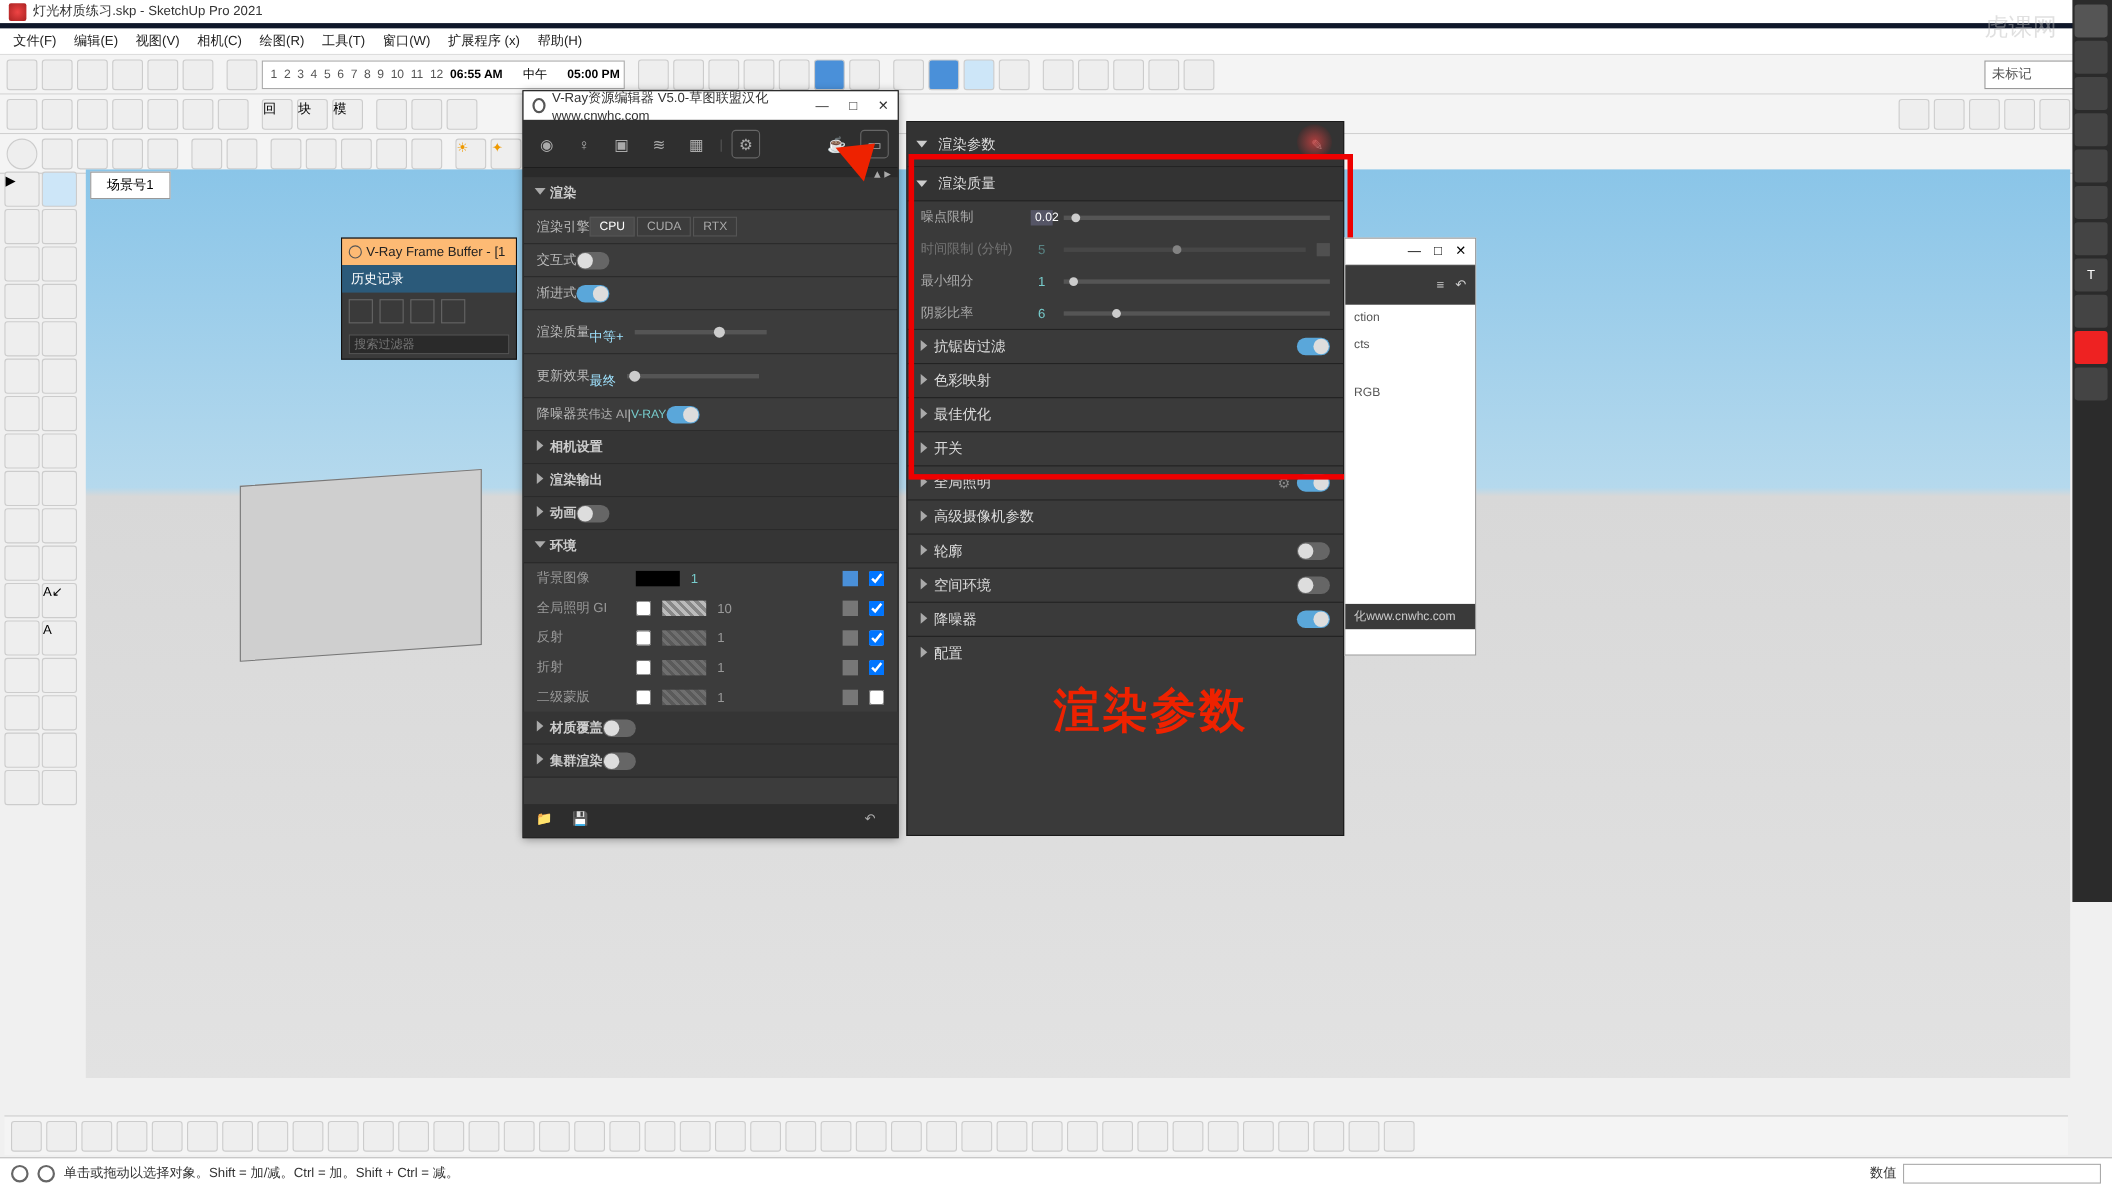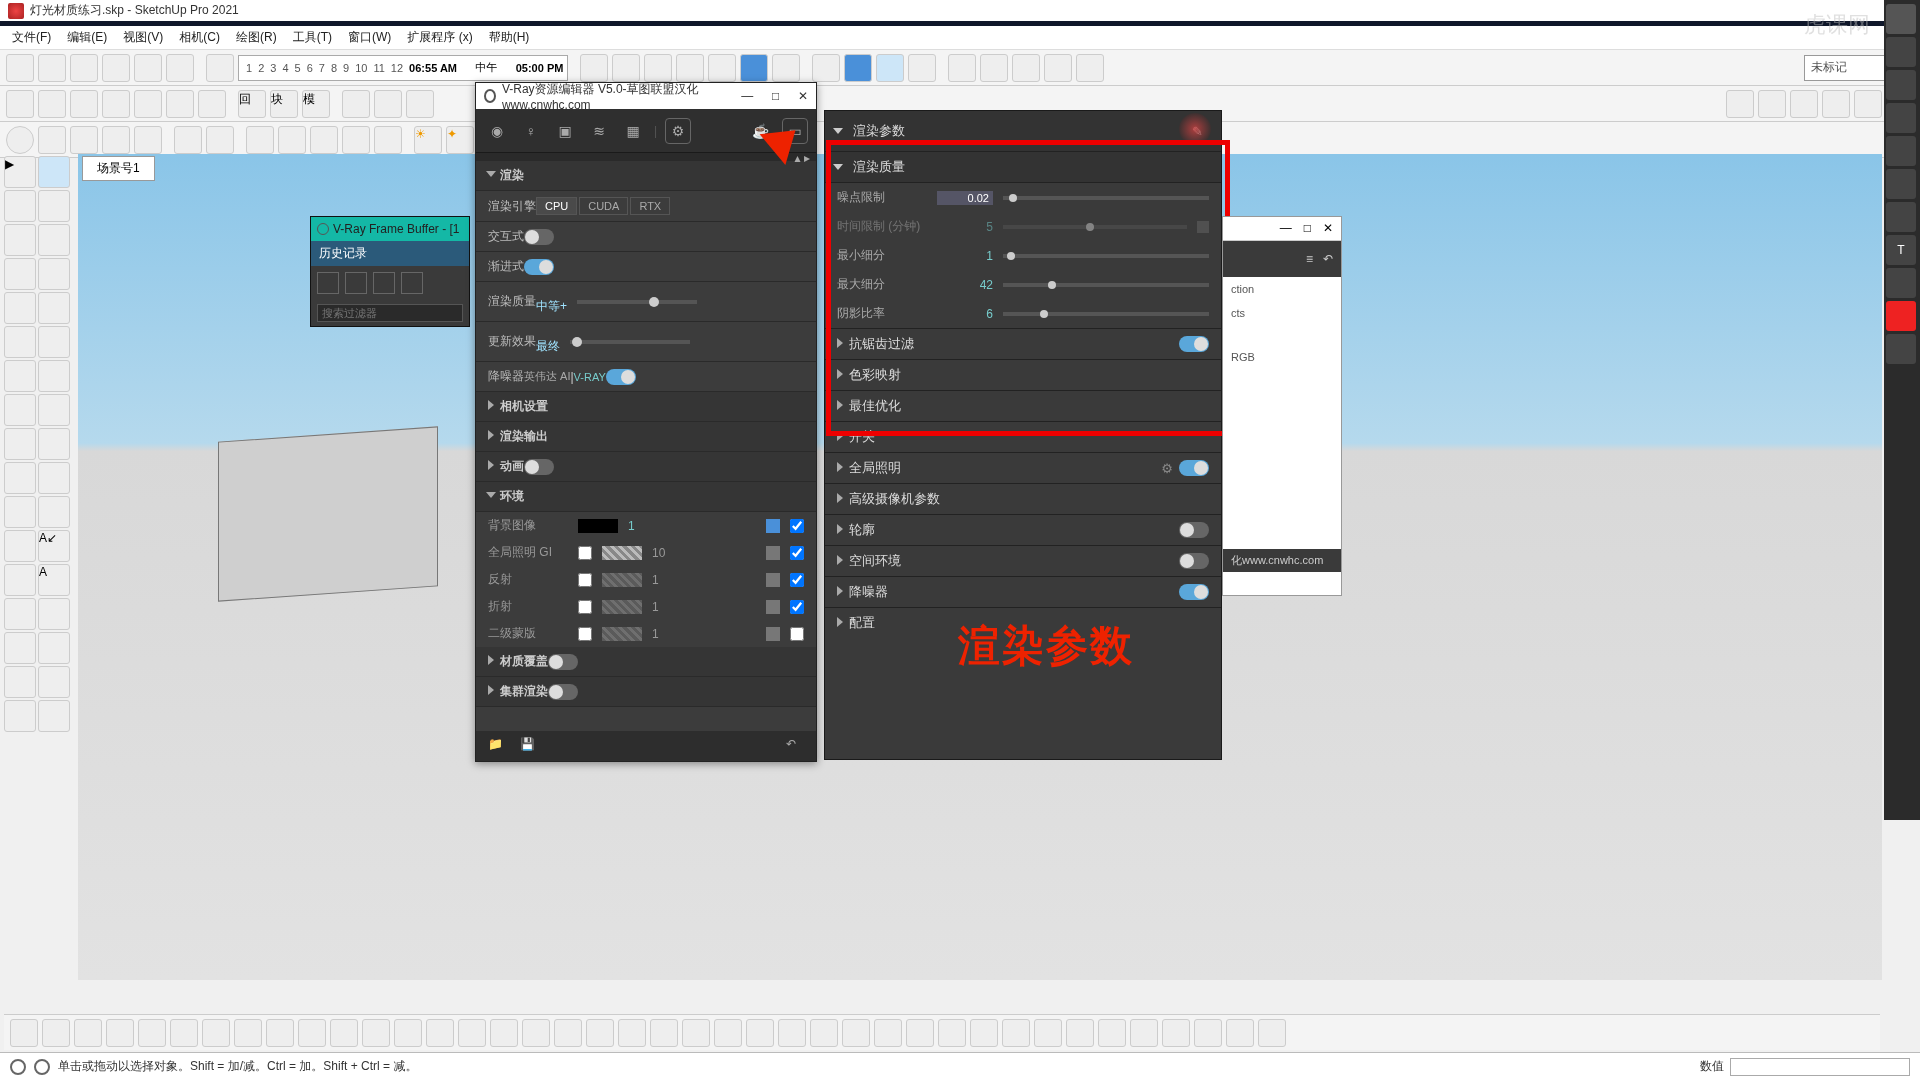--- a/index.html
+++ b/index.html
@@ -59,32 +59,32 @@
 .footer-row .fico { width:18px;height:18px;color:#aaa; }
 .arrow-red { position:absolute; width:0;height:0; border-left:20px solid transparent; border-right:20px solid transparent; border-bottom:30px solid #e20; transform:rotate(50deg);}
 .red-hilite { position:absolute; left:75px; top:98px; width:44px; height:44px; border-radius:50%; background:radial-gradient(rgba(255,70,70,.6),rgba(255,0,0,.05) 70%); pointer-events:none;}
 
 
 .rparams { position:absolute; left:824px; top:110px; width:398px; height:650px; background:#3a3a3a; color:#ccc; border:1px solid #1a1a1a;}
 .rparams .sect { display:flex; align-items:center; gap:6px; padding:6px 10px; background:#333; border-bottom:1px solid #222; font-size:13px; color:#ddd;}
 .rparams .sect .chev{ border-left-color:#ccc;}
 .rparams .param { display:flex; align-items:center; padding:6px 12px; font-size:12px; color:#aaa; gap:10px;}
 .rparams .param .plbl{ width:90px;}
-.rparams .param .pval{ width:56px; color:#7cc; text-align:right;}
+.rparams .param .pval{ width:20px; color:#7cc; text-align:center;}
 .rparams .param .pval.boxed{ background:#556; color:#fff; padding:1px 4px; font-size:11px;}
 .rparams .param .psl{ flex:1; height:4px; background:#555; position:relative;}
 .rparams .param .psl .k{ width:8px;height:8px;background:#ccc;border-radius:50%;position:absolute;top:-2px;}
 .rparams .tgl-row { display:flex; align-items:center; justify-content:space-between; padding:6px 12px; font-size:13px; color:#ddd; border-top:1px solid #222;}
 .redbox { position:absolute; border:5px solid #e00; pointer-events:none;}
 .big-red-text { position:absolute; color:#e20; font-size:42px; font-weight:bold; letter-spacing:2px;}
 .watermark { position:absolute; right:50px; top:10px; color:#bbb; font-size:22px; opacity:.45; font-weight:300;}
 
 
 .vfb { position:absolute; left:310px; top:216px; width:160px; background:#3a3a3a; border:1px solid #111; color:#ccc;}
-.vfb .vfbhdr{ height:24px; background:#14b8a6; color:#222; font-size:12px; display:flex;align-items:center; padding:0 6px;}
+.vfb .vfbhdr{ height:24px; background:#fdba74; color:#222; font-size:12px; display:flex;align-items:center; padding:0 6px;}
 .vfb .hist{ background:#2b5a7a; color:#fff; padding:4px 8px; font-size:12px;}
 .vfb .icons{ display:flex; gap:6px; padding:6px;}
 .vfb .icn{ width:22px;height:22px; border:1px solid #666;}
 .vfb .srch{ padding:4px 6px;}
 .vfb .srch input{ width:100%; background:#2a2a2a; border:1px solid #555; color:#ccc; font-size:11px; padding:2px 4px;}
 
 
 .peek { position:absolute; left:1222px; top:216px; width:120px; height:380px; background:#fff; border:1px solid #999;}
 .peek .peekhdr{ height:24px; border-bottom:1px solid #ccc;}
 .peek .pk-row{ padding:6px 8px; font-size:11px; color:#555;}
@@ -454,27 +454,20 @@
       <span style="width:12px;height:12px;background:#666"></span>
     </div>
   <div class="param">
       <span class="plbl">最小细分</span>
       <span class="pval">1</span>
       <span class="psl">
         <span class="k" style="left:2%"></span>
       </span>
     </div>
   <div class="param">
-      <span class="plbl">最大细分</span>
-      <span class="pval">42</span>
-      <span class="psl">
-        <span class="k" style="left:22%"></span>
-      </span>
-    </div>
-  <div class="param">
       <span class="plbl">阴影比率</span>
       <span class="pval">6</span>
       <span class="psl">
         <span class="k" style="left:18%"></span>
       </span>
     </div>
   <div class="tgl-row">
       <span><span class="chev"></span><span>抗锯齿过滤</span></span>
       <span class="toggle on">
         <span class="knob"></span>

